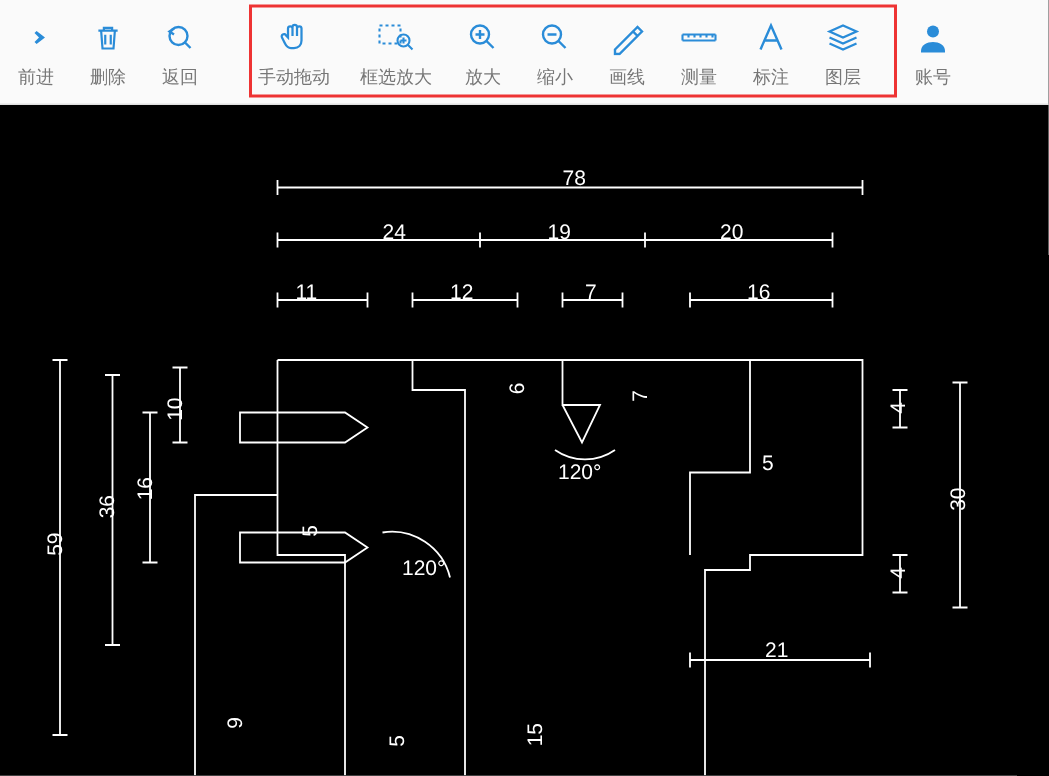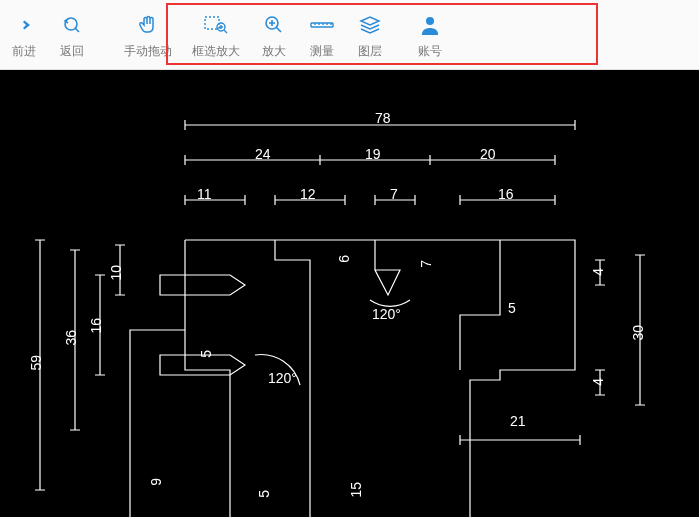--- a/index.html
+++ b/index.html
@@ -73,20 +73,28 @@
 
   <div class="tb-item">
     <span class="icon">
       <svg width="24" height="24" viewBox="0 0 24 24" fill="currentColor">
           <path d="M4 12h10l-3-3 1.4-1.4L18 12l-5.6 4.4L11 15l3-3H4z"></path>
         </svg>
     </span>
     <span class="label">前进</span>
   </div>
 
+  <div class="tb-item">
+    <span class="icon">
+      <svg width="22" height="24" viewBox="0 0 24 24" fill="none" stroke="currentColor" stroke-width="1.6">
+          <path d="M5 7h14M9 7V5h6v2M7 7l1 13h8l1-13M10 10v7M14 10v7"></path>
+        </svg>
+    </span>
+    <span class="label">删除</span>
+  </div>
 
   <div class="tb-item">
     <span class="icon">
       <svg width="24" height="24" viewBox="0 0 24 24" fill="none" stroke="currentColor" stroke-width="1.6">
           <circle cx="11" cy="11" r="6"></circle>
           <path d="M15 15l4 4M8 6l-3 2 3 2"></path>
         </svg>
     </span>
     <span class="label">返回</span>
   </div>
@@ -116,31 +124,56 @@
   <div class="tb-item">
     <span class="icon">
       <svg width="24" height="24" viewBox="0 0 24 24" fill="none" stroke="currentColor" stroke-width="1.6">
           <circle cx="10" cy="10" r="6"></circle>
           <path d="M14 14l5 5M10 7v6M7 10h6"></path>
         </svg>
     </span>
     <span class="label">放大</span>
   </div>
 
-
+  <div class="tb-item">
+    <span class="icon">
+      <svg width="24" height="24" viewBox="0 0 24 24" fill="none" stroke="currentColor" stroke-width="1.6">
+          <circle cx="10" cy="10" r="6"></circle>
+          <path d="M14 14l5 5M7 10h6"></path>
+        </svg>
+    </span>
+    <span class="label">缩小</span>
+  </div>
+
+  <div class="tb-item">
+    <span class="icon">
+      <svg width="24" height="24" viewBox="0 0 24 24" fill="none" stroke="currentColor" stroke-width="1.6">
+          <path d="M4 20l12-12 3 3L7 23H4v-3zM16 8l3-3 3 3-3 3"></path>
+        </svg>
+    </span>
+    <span class="label">画线</span>
+  </div>
 
   <div class="tb-item">
     <span class="icon">
       <svg width="26" height="24" viewBox="0 0 26 24" fill="none" stroke="currentColor" stroke-width="1.4">
           <path d="M2 10h22M2 14h22M2 10v4M26 10M6 10v2M10 10v2M14 10v2M18 10v2M22 10v2M24 10v4"></path>
         </svg>
     </span>
     <span class="label">测量</span>
   </div>
 
+  <div class="tb-item">
+    <span class="icon">
+      <svg width="24" height="24" viewBox="0 0 24 24" fill="none" stroke="currentColor" stroke-width="1.6">
+          <path d="M5 20L12 4l7 16M8 14h8"></path>
+        </svg>
+    </span>
+    <span class="label">标注</span>
+  </div>
 
   <div class="tb-item">
     <span class="icon">
       <svg width="24" height="24" viewBox="0 0 24 24" fill="none" stroke="currentColor" stroke-width="1.5">
           <path d="M3 8l9-4 9 4-9 4-9-4zM3 12l9 4 9-4M3 16l9 4 9-4"></path>
         </svg>
     </span>
     <span class="label">图层</span>
   </div>
 
@@ -209,20 +242,20 @@
   <span class="dim v" style="left:198px; top:280px;">5</span>
 
   <span class="dim v" style="left:336px; top:185px;">6</span>
   <span class="dim v" style="left:418px; top:190px;">7</span>
 
   <span class="dim v" style="left:630px; top:255px;">30</span>
   <span class="dim v" style="left:590px; top:198px;">4</span>
   <span class="dim v" style="left:590px; top:308px;">4</span>
   <span class="dim" style="left:508px; top:230px;">5</span>
 
-  <span class="dim" style="left:510px; top:343px;">21</span>
+  <span class="dim" style="left:510px; top:355px;">21</span>
   <span class="dim v" style="left:148px; top:408px;">9</span>
   <span class="dim v" style="left:256px; top:420px;">5</span>
   <span class="dim v" style="left:348px; top:412px;">15</span>
 
   <span class="dim" style="left:268px; top:300px;">120°</span>
   <span class="dim" style="left:372px; top:236px;">120°</span>
 </div>
 
 </body></html>

